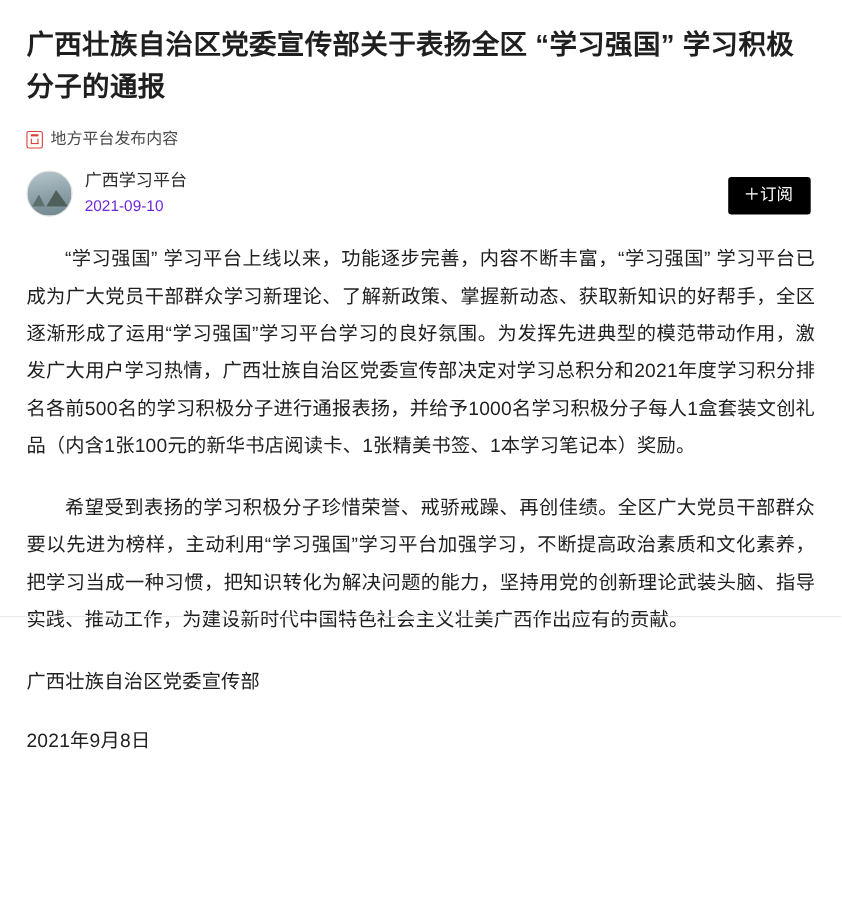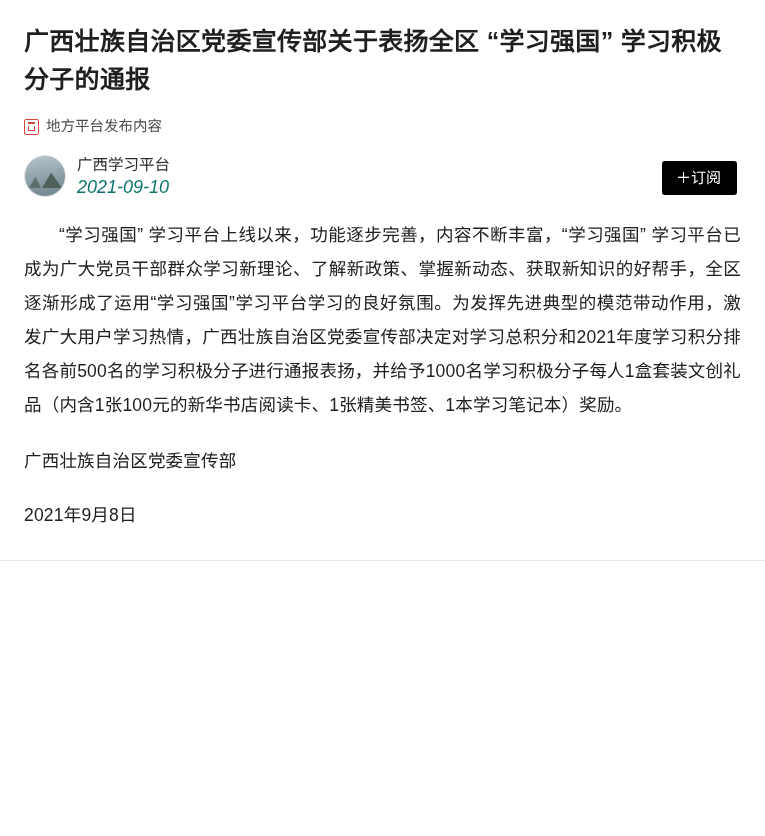--- a/index.html
+++ b/index.html
@@ -110,25 +110,24 @@
     margin-left: 11px;
     display: flex;
     flex-direction: column;
   }
   .author-name {
     font-size: 15.5px;
     color: #2b2b2b;
     line-height: 20px;
   }
   .publish-date {
-    font-size: 18px;
-    color: #0f766e;
+    font-size: 14px;
+    color: #6d28d9;
     line-height: 20px;
     margin-top: 2px;
-    font-style: italic;
   }
   .subscribe-btn {
     position: absolute;
     right: 4px;
     top: 12px;
     background: #000000;
     color: #ffffff;
     font-size: 15px;
     line-height: 1;
     padding: 9px 16px 10px 14px;
@@ -179,18 +178,19 @@
     <div class="avatar"></div>
     <div class="meta-names">
       <span class="author-name">广西学习平台</span>
       <span class="publish-date">2021-09-10</span>
     </div>
     <button class="subscribe-btn">＋订阅</button>
   </div>
 
   <div class="body-text">
     <p class="indent">“学习强国” 学习平台上线以来，功能逐步完善，内容不断丰富，“学习强国” 学习平台已成为广大党员干部群众学习新理论、了解新政策、掌握新动态、获取新知识的好帮手，全区逐渐形成了运用“学习强国”学习平台学习的良好氛围。为发挥先进典型的模范带动作用，激发广大用户学习热情，广西壮族自治区党委宣传部决定对学习总积分和2021年度学习积分排名各前500名的学习积极分子进行通报表扬，并给予1000名学习积极分子每人1盒套装文创礼品（内含1张100元的新华书店阅读卡、1张精美书签、1本学习笔记本）奖励。</p>
+    <p class="indent">希望受到表扬的学习积极分子珍惜荣誉、戒骄戒躁、再创佳绩。全区广大党员干部群众要以先进为榜样，主动利用“学习强国”学习平台加强学习，不断提高政治素质和文化素养，把学习当成一种习惯，把知识转化为解决问题的能力，坚持用党的创新理论武装头脑、指导实践、推动工作，为建设新时代中国特色社会主义壮美广西作出应有的贡献。</p>
     <p class="tight">广西壮族自治区党委宣传部</p>
     <p class="tight">2021年9月8日</p>
   </div>
 
   <div class="bottom-rule"></div>
 </div>
 
 </body></html>

